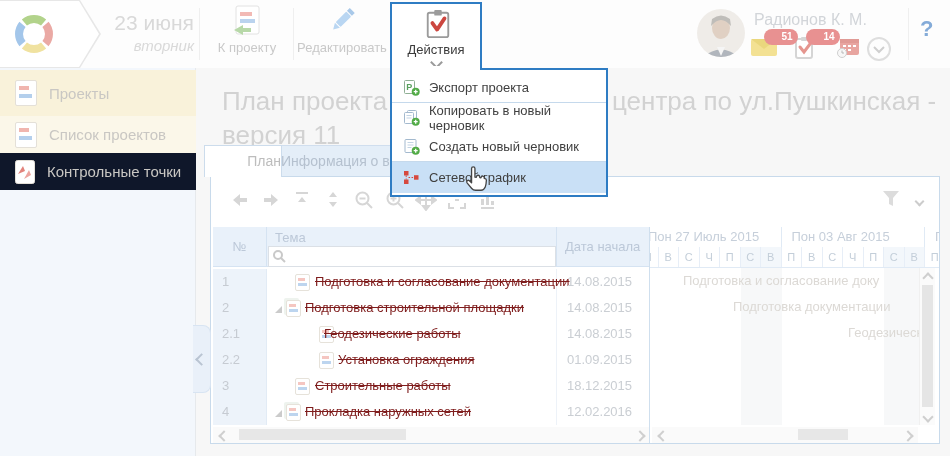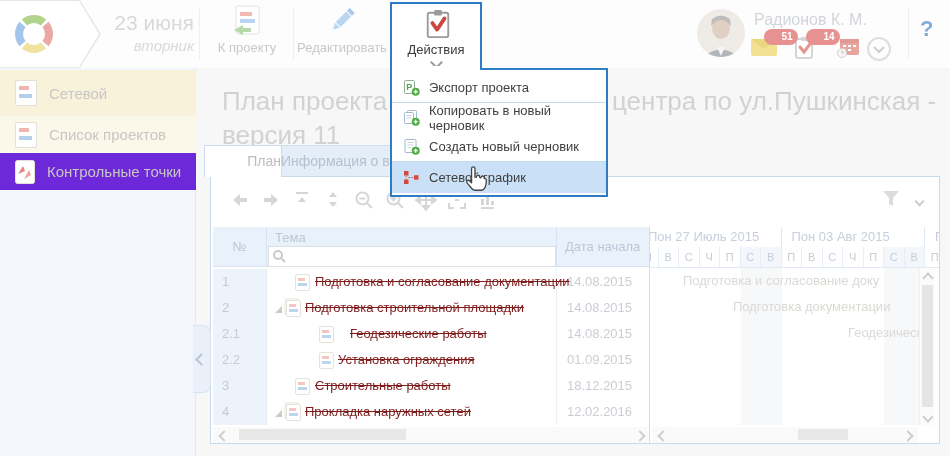--- a/index.html
+++ b/index.html
@@ -203,27 +203,27 @@
       <path d="M8 11 l5 5 5-5" stroke="#cfcfcf" stroke-width="2" fill="none"></path>
     </svg>
 
     <div class="hdiv" style="left:908px"></div>
     <div class="help-q">?</div>
   </div>
 
   <div class="sidebar">
     <div class="sitem" style="top:2px;height:46px;background:#f9f2da">
       <span class="sdoc"></span>
-      <span>Сетевой</span>
+      <span>Проекты</span>
     </div>
     <div class="sitem" style="top:48px;height:37px;background:#fbf7e9">
       <span class="sdoc"></span>
       <span>Список проектов</span>
     </div>
-    <div class="sitem" style="top:85px;height:37px;background:#6d28d9">
+    <div class="sitem" style="top:85px;height:37px;background:#0f172a">
       <svg style="margin-left:15px;margin-right:12px;flex:none" width="20" height="24" viewBox="0 0 20 24">
         <rect x="0.5" y="0.5" width="19" height="23" rx="2" fill="#fff" stroke="#e4e0d8"></rect>
         <polygon points="3,14 8,6 10,11" fill="#e2837c"></polygon>
         <polygon points="9,19 14,10 16,15" fill="#eda59f"></polygon>
       </svg>
       <span>Контрольные точки</span>
     </div>
   </div>
   <div class="handle">
     <span class="chev left" style="border-color:#b9c4d2"></span>
@@ -320,21 +320,21 @@
               <span class="tri" style="left:8px"></span>
             <span class="doc parent" style="left:19px"></span>
             <span class="tname" style="left:38px">Подготовка строительной площадки</span>
             </div>
           <div class="c-date">14.08.2015</div>
         </div>
         <div class="trow" style="top:94px">
           <div class="c-num">2.1</div>
           <div class="c-theme">
               <span class="doc" style="left:52px"></span>
-            <span class="tname" style="left:83px">Геодезические работы</span>
+            <span class="tname" style="left:57px">Геодезические работы</span>
             </div>
           <div class="c-date">14.08.2015</div>
         </div>
         <div class="trow" style="top:120px">
           <div class="c-num">2.2</div>
           <div class="c-theme">
               <span class="doc" style="left:52px"></span>
             <span class="tname" style="left:71px">Установка ограждения</span>
             </div>
           <div class="c-date">01.09.2015</div>

